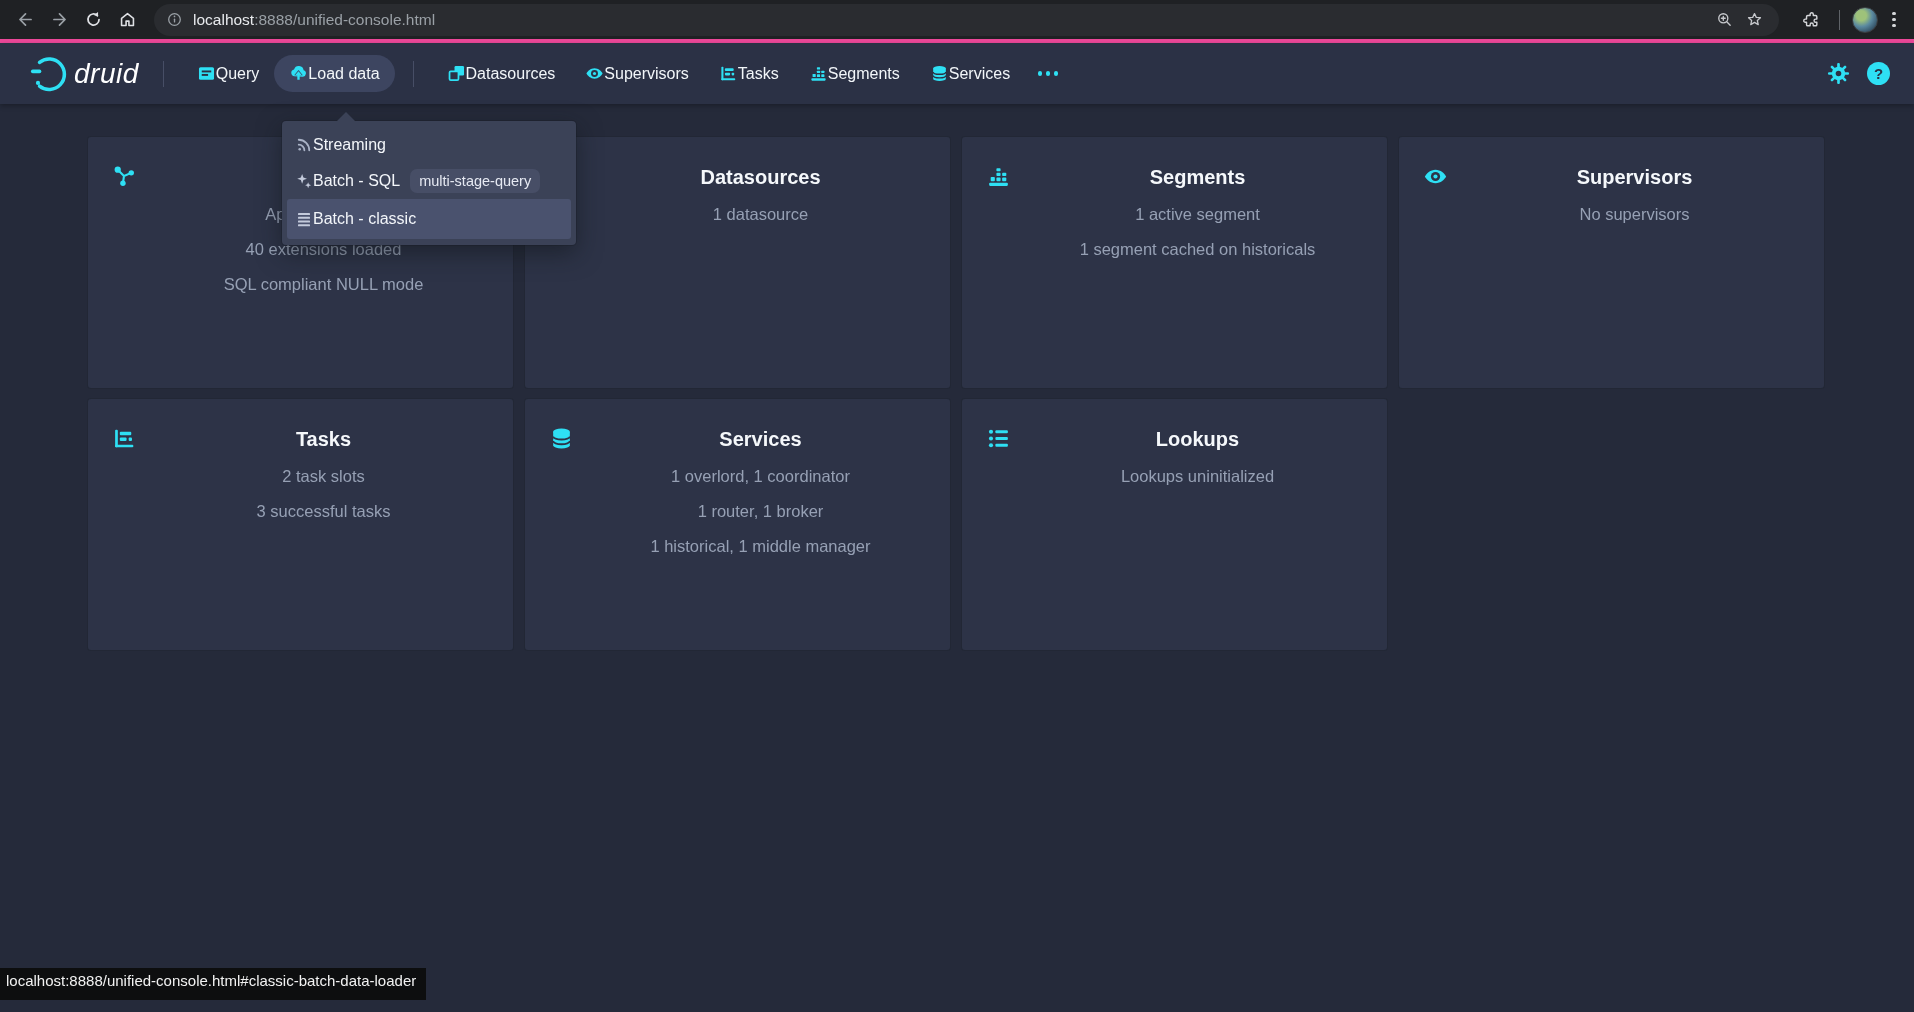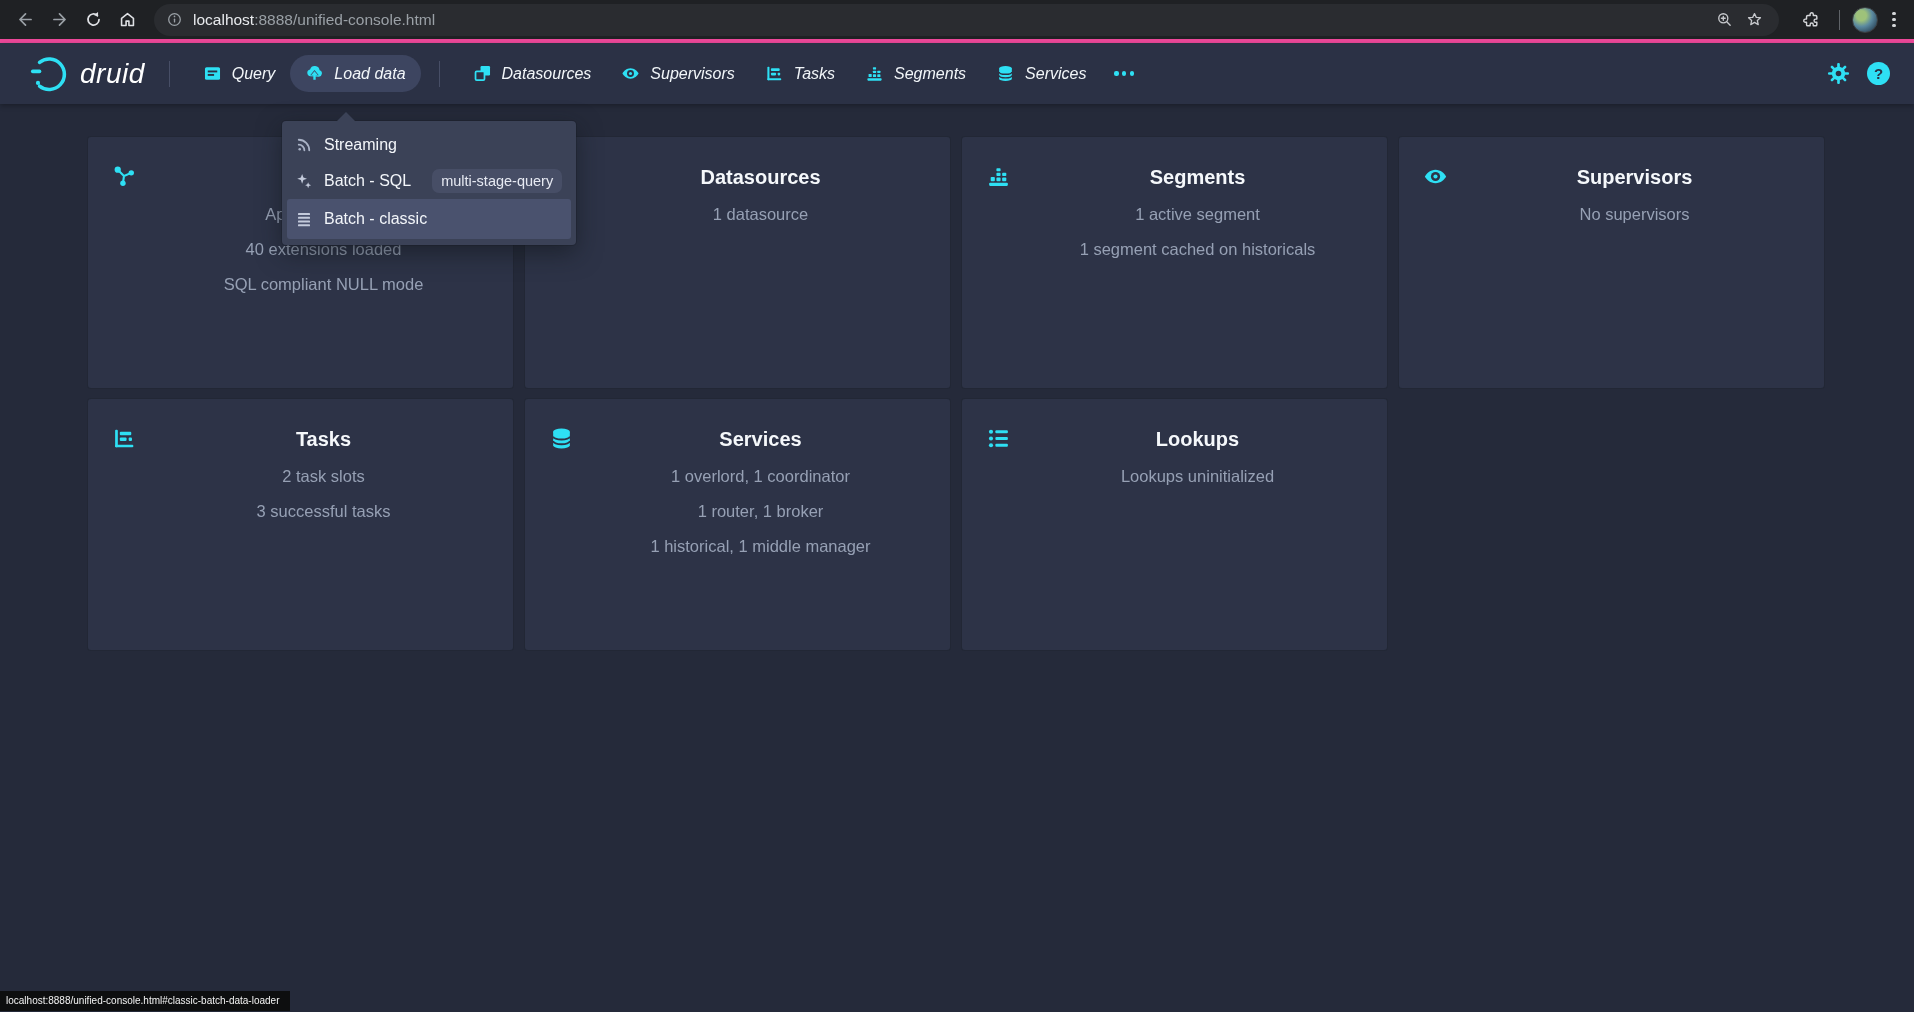--- a/index.html
+++ b/index.html
@@ -24,62 +24,62 @@
   .avatar { width:26px; height:26px; border-radius:50%;
             background:radial-gradient(circle at 35% 32%, #9ec27a 0 22%, #5b8aa0 48%, #37566b 75%, #2b4356);
             border:1px solid #3c4043; cursor:pointer; }
   .kebab { color:#d5d7da; font-size:17px; letter-spacing:0; line-height:10px; width:20px;
            display:flex; flex-direction:column; align-items:center; gap:2.5px; cursor:pointer; }
   .kebab i { width:3.4px; height:3.4px; border-radius:50%; background:#d5d7da; }
 
   
   .nav { height:61px; background:#2b3145; display:flex; align-items:center; padding:0 24px 0 28px;
          box-shadow:0 2px 5px rgba(0,0,0,.28); position:relative; z-index:5; }
-  .brand { display:flex; align-items:center; gap:10px; cursor:pointer; }
+  .brand { display:flex; align-items:center; gap:4px; cursor:pointer; }
   .brand svg { width:42px; height:42px; }
   .brand-name { color:#ffffff; font-size:28px; font-style:italic; letter-spacing:.5px; padding-right:6px; }
   .nav-sep { width:1px; height:26px; background:#474e66; margin:0 18px; }
-  .nav-item { display:flex; align-items:center; gap:10px; padding:9px 15px; border-radius:19px;
-              color:#f2f6f9; font-size:16px; cursor:pointer; white-space:nowrap;font-style:italic; }
+  .nav-item { display:flex; align-items:center; padding:9px 15px; border-radius:19px;
+              color:#f2f6f9; font-size:16px; cursor:pointer; white-space:nowrap; }
   .nav-item svg { width:19px; height:19px; }
   .nav-item.active { background:#3d4560; }
   .nav-more { display:flex; gap:3.5px; padding:10px 13px; cursor:pointer; align-items:center; }
   .nav-more i { width:4.2px; height:4.2px; border-radius:50%; background:#2ee0f4; }
   .nav-right { margin-left:auto; display:flex; align-items:center; gap:17px; }
   .gear { width:23px; height:23px; cursor:pointer; }
   .help { width:23px; height:23px; border-radius:50%; background:#2ee0f4; color:#2b3145;
           font-weight:bold; font-size:15px; display:flex; align-items:center; justify-content:center; cursor:pointer; }
 
   
   .menu { position:absolute; left:282px; top:121px; width:294px; background:#3b4257;
           border-radius:4px; padding:6px 5px; z-index:20;
           box-shadow:0 0 0 1px rgba(16,22,26,.2), 0 8px 24px rgba(16,22,26,.55); }
   .menu::before { content:""; position:absolute; top:-9px; left:54px; width:0; height:0;
                   border-left:10px solid transparent; border-right:10px solid transparent;
                   border-bottom:10px solid #3b4257; }
-  .menu-item { height:36px; display:flex; align-items:center; gap:11px; padding:0 8px;
+  .menu-item { height:36px; display:flex; align-items:center; padding:0 8px;
                color:#f3f6fa; font-size:16px; border-radius:3px; cursor:pointer; white-space:nowrap; }
   .menu-item svg { width:18px; height:18px; flex:0 0 auto; }
   .menu-item.highlight { background:#4a526e; height:40px; }
   .menu-tag { margin-left:10px; background:#474e66; color:#e6e9f2; font-size:14.5px;
               padding:4px 9px; border-radius:7px; }
 
   
   .main { padding:33px 90px 0 88px; display:grid; grid-template-columns:repeat(4, 425px);
           gap:11px 12px; }
   .card { width:425px; height:251px; background:#2d3347; border-radius:3px; position:relative;
           padding:27px 24px 0 70px; cursor:pointer; box-shadow:0 0 0 1px rgba(16,22,26,.12);text-align:center; }
   .card-icon { position:absolute; left:24px; top:27px; width:25px; height:25px; }
   .card-icon svg { width:25px; height:25px; }
   .card-title { color:#f5f8fb; font-size:20px; font-weight:700; line-height:26px; }
   .card-line { color:#96a0b4; font-size:16.5px; line-height:22px; margin-top:13px; }
 
   
-  .statusbar { position:absolute; left:0; bottom:1px; background:#0d0e0f; color:#f2f2f2;
-               font-size:10px; padding:4px 10px 5px 6px; white-space:nowrap; z-index:30; }
+  .statusbar { position:absolute; left:0; bottom:12px; background:#0d0e0f; color:#f2f2f2;
+               font-size:15px; padding:4px 10px 11px 6px; white-space:nowrap; z-index:30; }
 </style>
 </head>
 <body>
 
 <div class="chrome">
   <div class="chrome-btn">
     <svg viewBox="0 0 24 24" fill="none" stroke="#9aa0a6" stroke-width="2.2" stroke-linecap="round" stroke-linejoin="round">
         <path d="M19 12 H5.5 M12 5 L5 12 L12 19"></path>
       </svg>
   </div>

